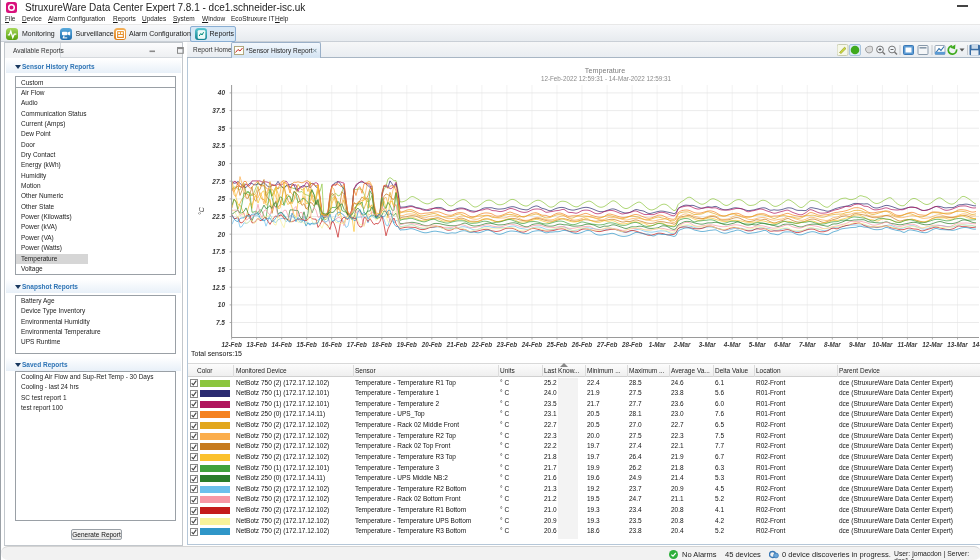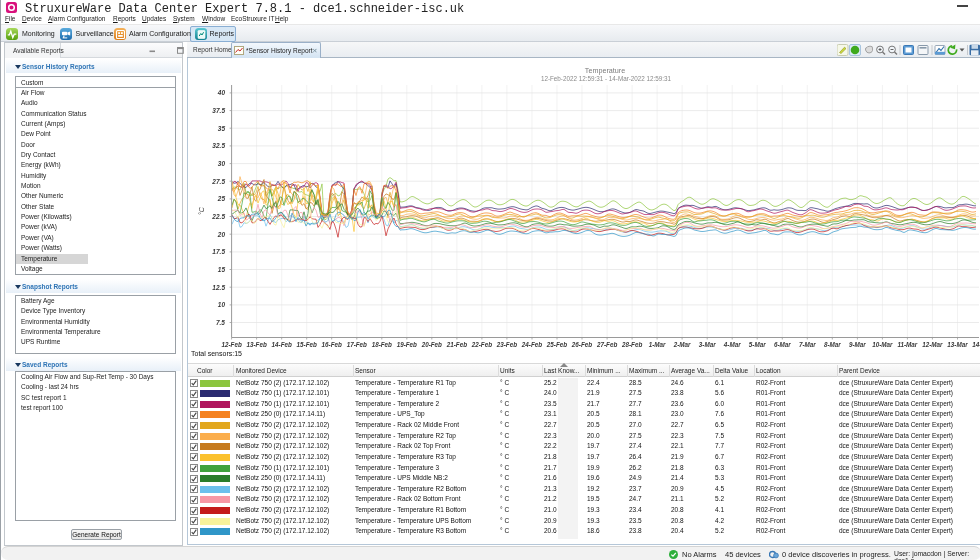--- a/index.html
+++ b/index.html
@@ -1,20 +1,20 @@
 <!DOCTYPE html>
 <html><head><meta charset="utf-8"><style>
 * { margin:0; padding:0; box-sizing:border-box; }
 body { font-family:"Liberation Sans", sans-serif; width:980px; height:560px; overflow:hidden; background:#fff; }
 #app { position:relative; width:980px; height:560px; background:#fff; border-left:1px solid #9aa0a6; }
 .abs { position:absolute; }
 
 
 #titlebar { left:0; top:0; width:980px; height:13px; background:#fff; }
-#titletxt { left:24px; top:2px; font-size:12px; color:#222;font-family:Liberation Mono, monospace; }
+#titletxt { left:24px; top:2px; font-size:10px; color:#222; }
 #minim { left:956px; top:5px; width:11px; height:2px; background:#444; }
 
 
 #menubar { left:0; top:13px; width:980px; height:11px; background:#fff; font-size:6.5px; color:#1a1a1a; }
 #menubar span { position:absolute; top:2px; }
 u { text-decoration:underline; }
 
 
 #toolbar { left:0; top:24px; width:980px; height:18px; background:linear-gradient(#f7f8fa,#e7ebef); border-bottom:1px solid #c9cfd6; border-top:1px solid #e8e8e8; }
 .tbtn { position:absolute; height:16px; font-size:7px; color:#1a1a1a; }

